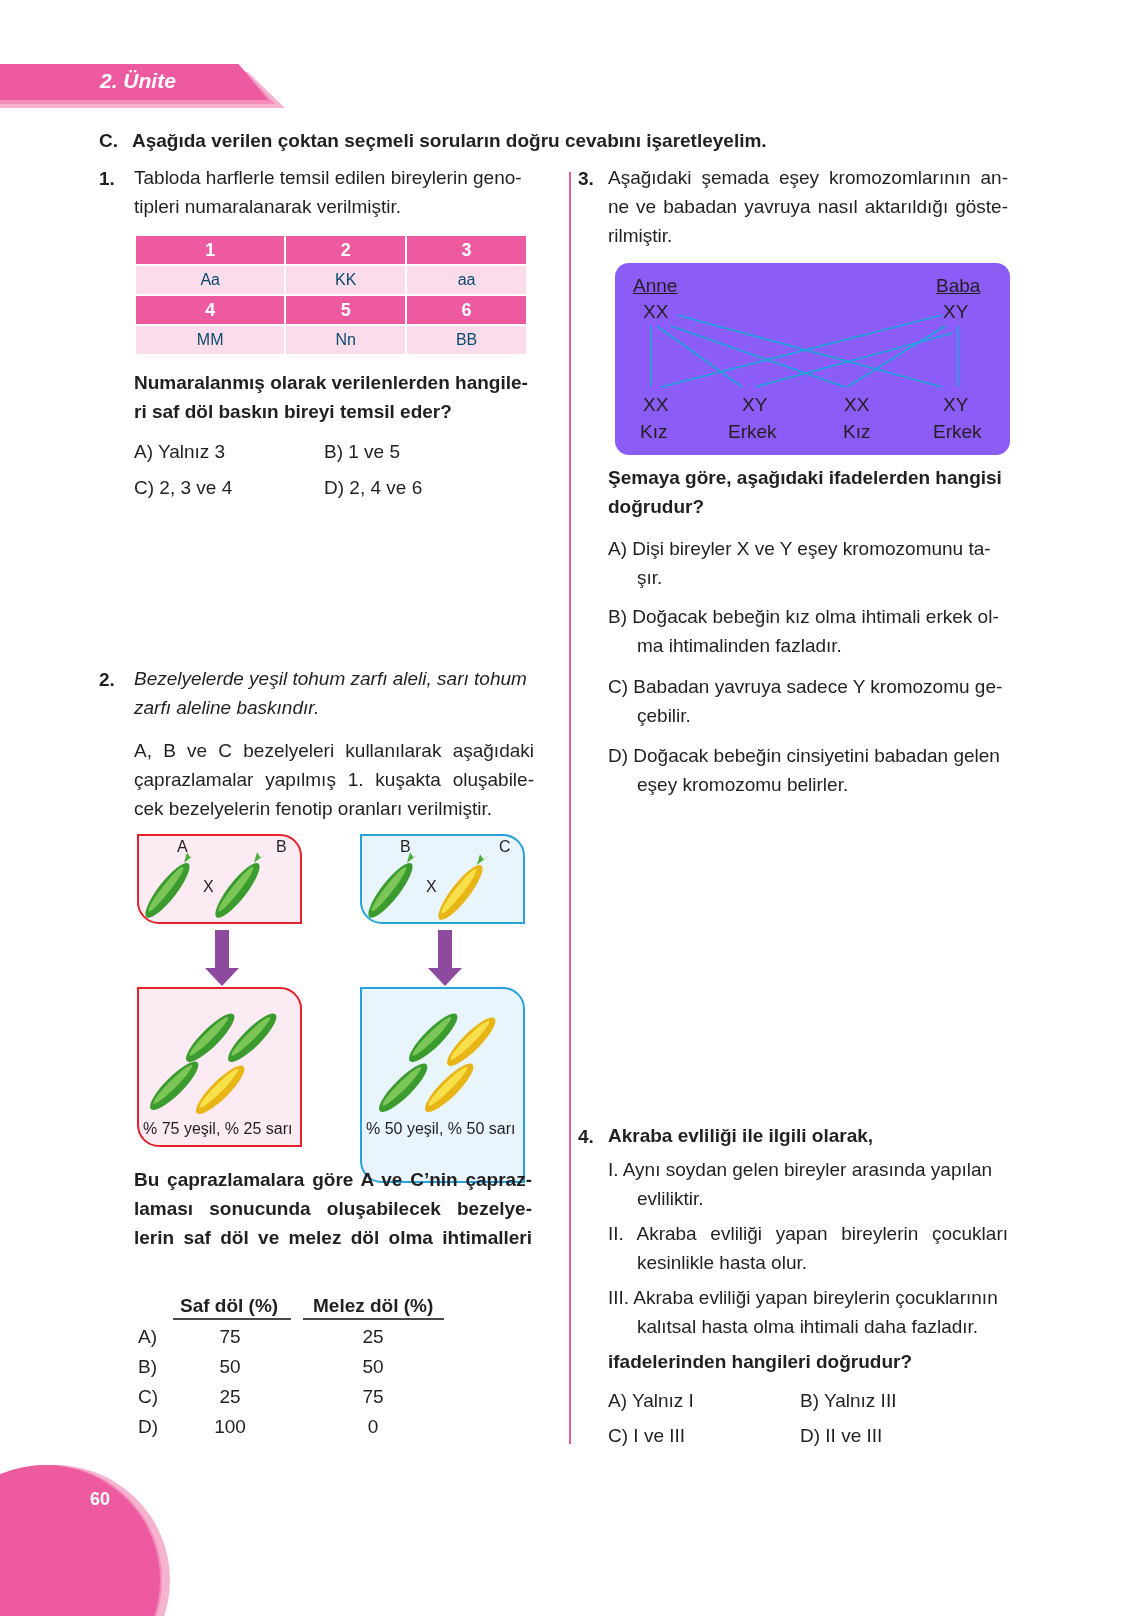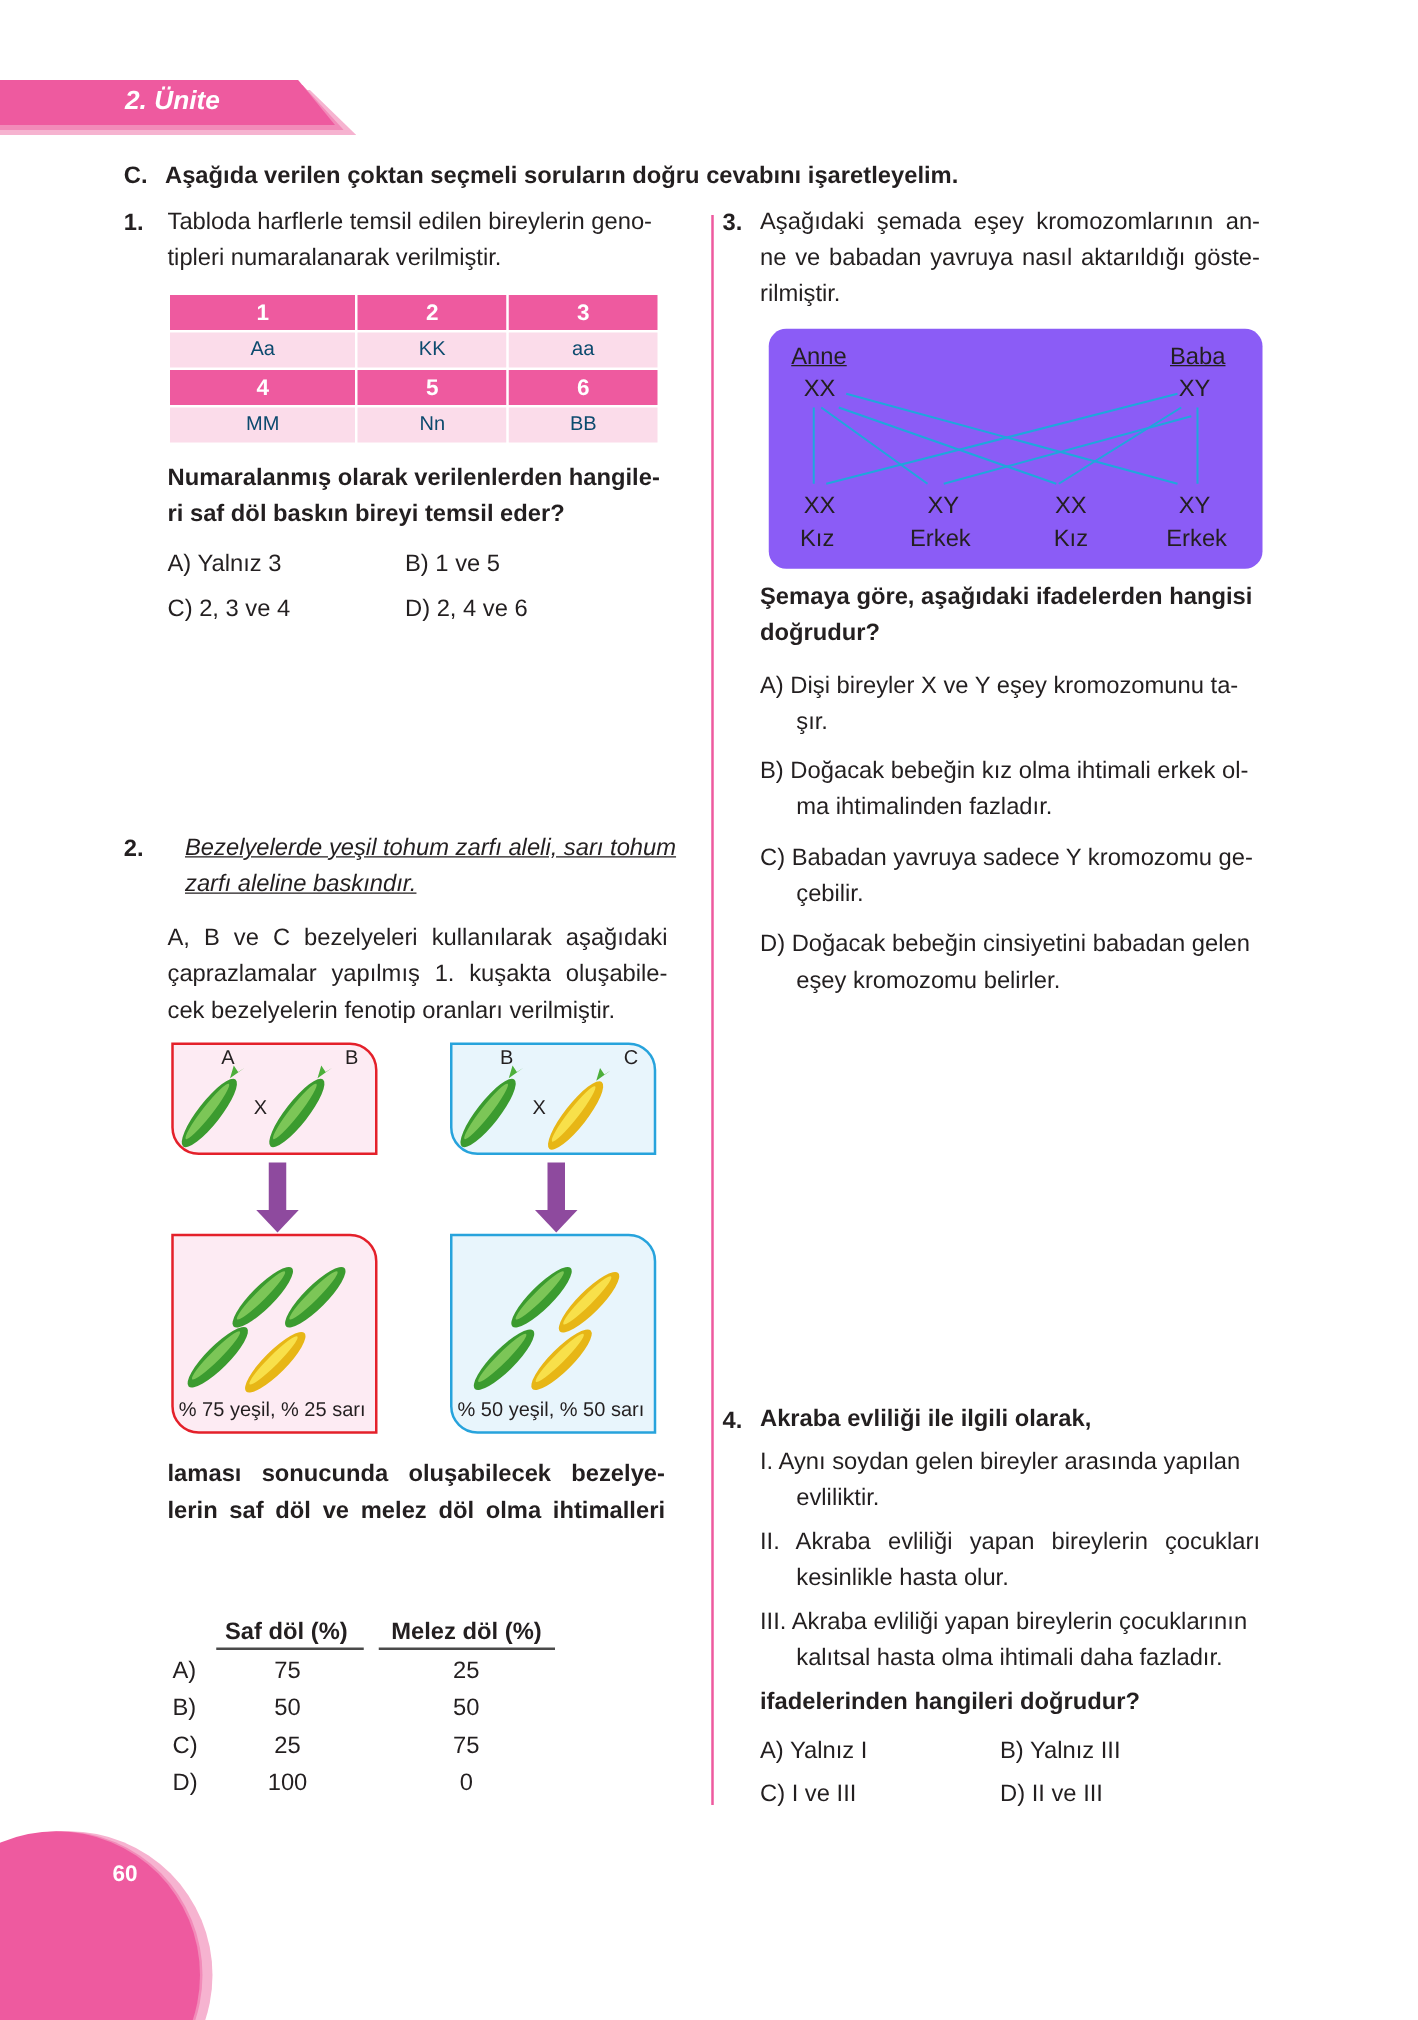--- a/index.html
+++ b/index.html
@@ -111,21 +111,21 @@
   </div>
 
   <span class="opt" style="left:134px; top:441px;">A)  Yalnız 3</span>
   <span class="opt" style="left:324px; top:441px;">B)  1 ve 5</span>
   <span class="opt" style="left:134px; top:477px;">C)  2, 3 ve 4</span>
   <span class="opt" style="left:324px; top:477px;">D)  2, 4 ve 6</span>
 </div>
 
 <div>
   <span class="qnum" style="left:99px; top:669px;">2.</span>
-  <div class="col qtext italic" style="left:148px; top:664px; width:400px;text-decoration:underline;">
+  <div class="col qtext italic" style="left:134px; top:664px; width:400px;">
     <div>Bezelyelerde yeşil tohum zarfı aleli, sarı tohum</div>
     <div>zarfı aleline baskındır.</div>
   </div>
   <div class="col qtext" style="left:134px; top:736px; width:400px;">
     <div class="justify" style="text-align-last: justify;">A, B ve C bezelyeleri kullanılarak aşağıdaki</div>
     <div class="justify" style="text-align-last: justify;">çaprazlamalar yapılmış 1. kuşakta oluşabile-</div>
     <div>cek bezelyelerin fenotip oranları verilmiştir.</div>
   </div>
 
   <div class="pea-box red" style="left:137px; top:834px; width:165px; height:90px; border-radius: 0 22px 0 22px;">
@@ -182,21 +182,21 @@
           <ellipse cx="30" cy="-2" rx="27" ry="4" fill="#7cc657"></ellipse>
         </g>
       <g transform="translate(60,122) rotate(-45)">
           <ellipse cx="30" cy="0" rx="33" ry="9" fill="#e7b616"></ellipse>
           <ellipse cx="30" cy="-2" rx="27" ry="4" fill="#f8e04a"></ellipse>
         </g>
     </svg>
     <div class="caption-box" style="left:-2px; top:126px; height:32px; width:165px; padding-top:5px; border-top:none;">% 75 yeşil, % 25 sarı</div>
   </div>
 
-  <div class="pea-box blue" style="left:360px; top:987px; width:165px; height:160px; border-radius: 0 22px 0 22px; text-decoration: underline;">
+  <div class="pea-box blue" style="left:360px; top:987px; width:165px; height:196px; border-radius: 0 22px 0 22px; text-decoration: underline;">
     <svg width="165" height="130" style="position:absolute; left:0; top:0;">
       <g transform="translate(50,70) rotate(-45)">
           <ellipse cx="30" cy="0" rx="33" ry="9" fill="#3b9b2f"></ellipse>
           <ellipse cx="30" cy="-2" rx="27" ry="4" fill="#7cc657"></ellipse>
         </g>
       <g transform="translate(88,74) rotate(-45)">
           <ellipse cx="30" cy="0" rx="33" ry="9" fill="#e7b616"></ellipse>
           <ellipse cx="30" cy="-2" rx="27" ry="4" fill="#f8e04a"></ellipse>
         </g>
       <g transform="translate(20,120) rotate(-45)">
@@ -205,20 +205,21 @@
         </g>
       <g transform="translate(66,120) rotate(-45)">
           <ellipse cx="30" cy="0" rx="33" ry="9" fill="#e7b616"></ellipse>
           <ellipse cx="30" cy="-2" rx="27" ry="4" fill="#f8e04a"></ellipse>
         </g>
     </svg>
     <div class="caption-box" style="left:-2px; top:126px; height:32px; width:165px; padding-top:5px;">% 50 yeşil, % 50 sarı</div>
   </div>
 
   <div class="col qtext bold" style="left:134px; top:1165px; width:398px;">
+    <div class="justify" style="text-align-last: justify;">Bu çaprazlamalara göre A ve C’nin çapraz-</div>
     <div class="justify" style="text-align-last: justify;">laması sonucunda oluşabilecek bezelye-</div>
     <div class="justify" style="text-align-last: justify;">lerin saf döl ve melez döl olma ihtimalleri</div>
   </div>
 
   <div>
     <span class="ans-h" style="left:180px; top:1295px;">Saf döl (%)</span>
     <span class="ans-h" style="left:313px; top:1295px;">Melez döl (%)</span>
     <div class="ans-rule" style="left:173px; top:1318px; width:118px;"></div>
     <div class="ans-rule" style="left:303px; top:1318px; width:141px;"></div>
 

